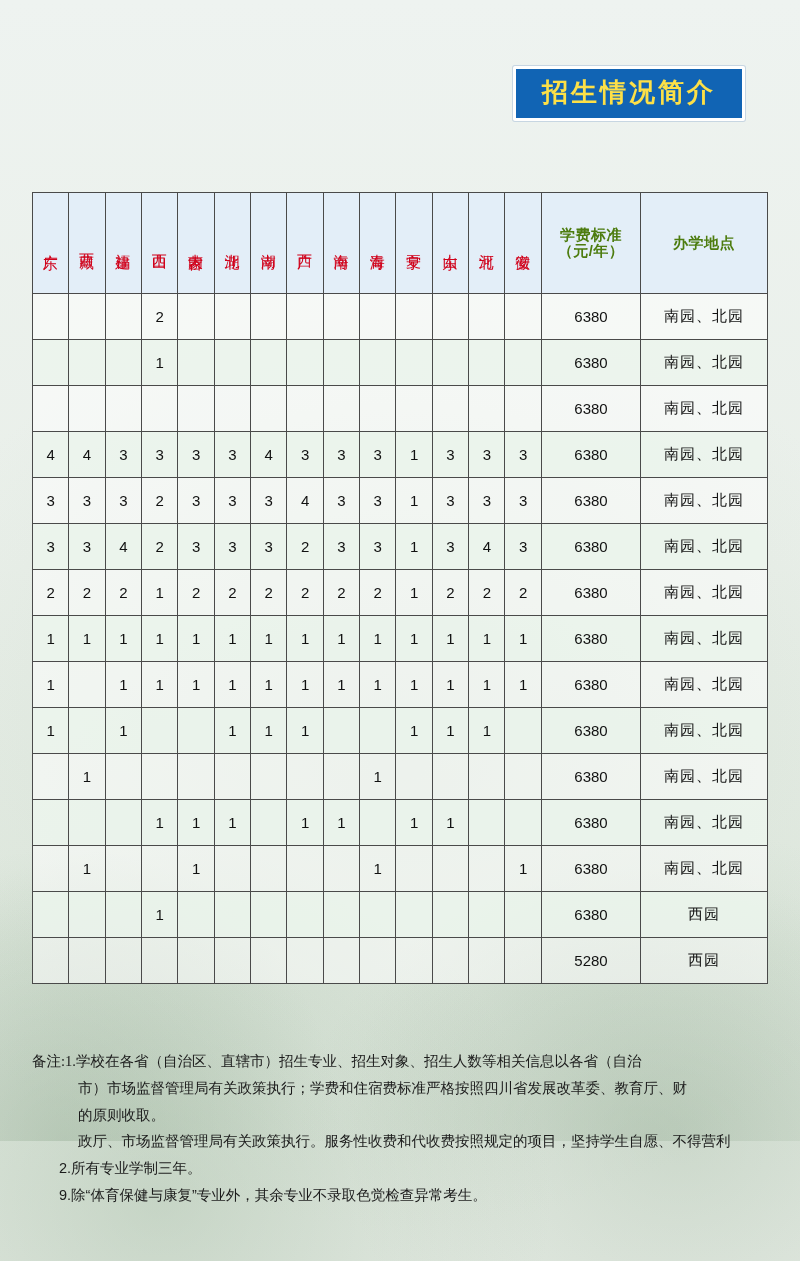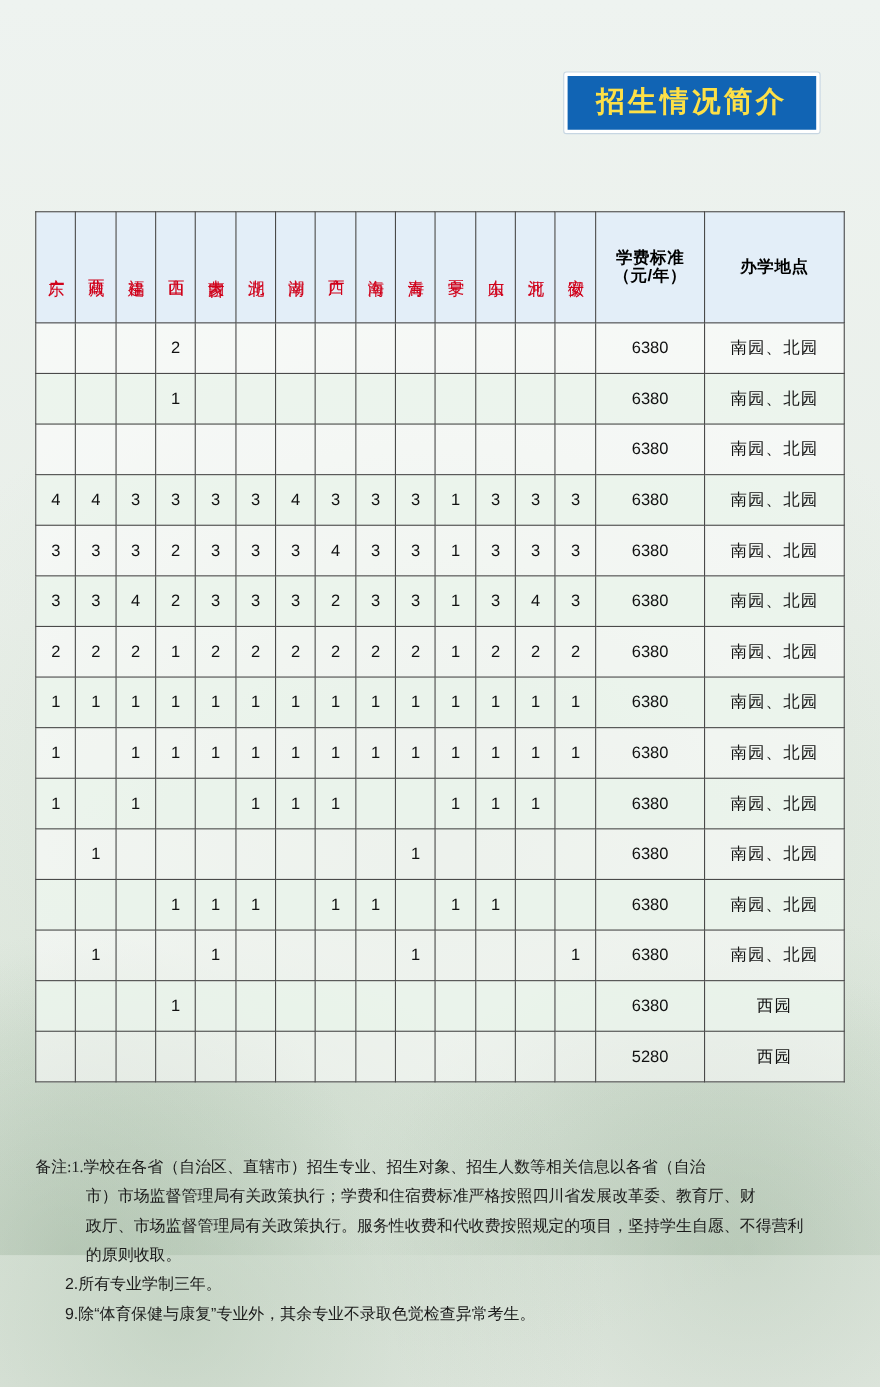--- a/index.html
+++ b/index.html
@@ -90,21 +90,21 @@
   table.adm thead th {
     background: #e3eef8;
     color: #d0021b;
     font-weight: normal;
     height: 96px;
     line-height: 1.06;
     font-size: 15px;
     padding: 2px 1px;
   }
   table.adm thead th.wide {
-    color: #000000;
+    color: #4d7c0f;
     font-weight: bold;
     font-size: 15px;
     letter-spacing: 0.5px;
   }
   .vert {
     display: block;
     writing-mode: vertical-rl;
     text-orientation: upright;
     margin: 0 auto;
     letter-spacing: 1px;
@@ -477,20 +477,20 @@
             <td class="place">西园</td>
           </tr>
         </tbody>
     </table>
   </div>
 
   <div class="notes">
     <div class="note-line note-1">
       <span>备注:</span><span>1.学校在各省（自治区、直辖市）招生专业、招生对象、招生人数等相关信息以各省（自治</span>
       <span class="cont">市）市场监督管理局有关政策执行；学费和住宿费标准严格按照四川省发展改革委、教育厅、财</span>
+      <span class="cont">的原则收取。</span>
       <span class="cont">政厅、市场监督管理局有关政策执行。服务性收费和代收费按照规定的项目，坚持学生自愿、不得营利</span>
-      <span class="cont">的原则收取。</span>
     </div>
     <div class="note-line note-item">2.所有专业学制三年。</div>
     <div class="note-line note-item">9.除“体育保健与康复”专业外，其余专业不录取色觉检查异常考生。</div>
   </div>
 
 </div>
 
 </body></html>

